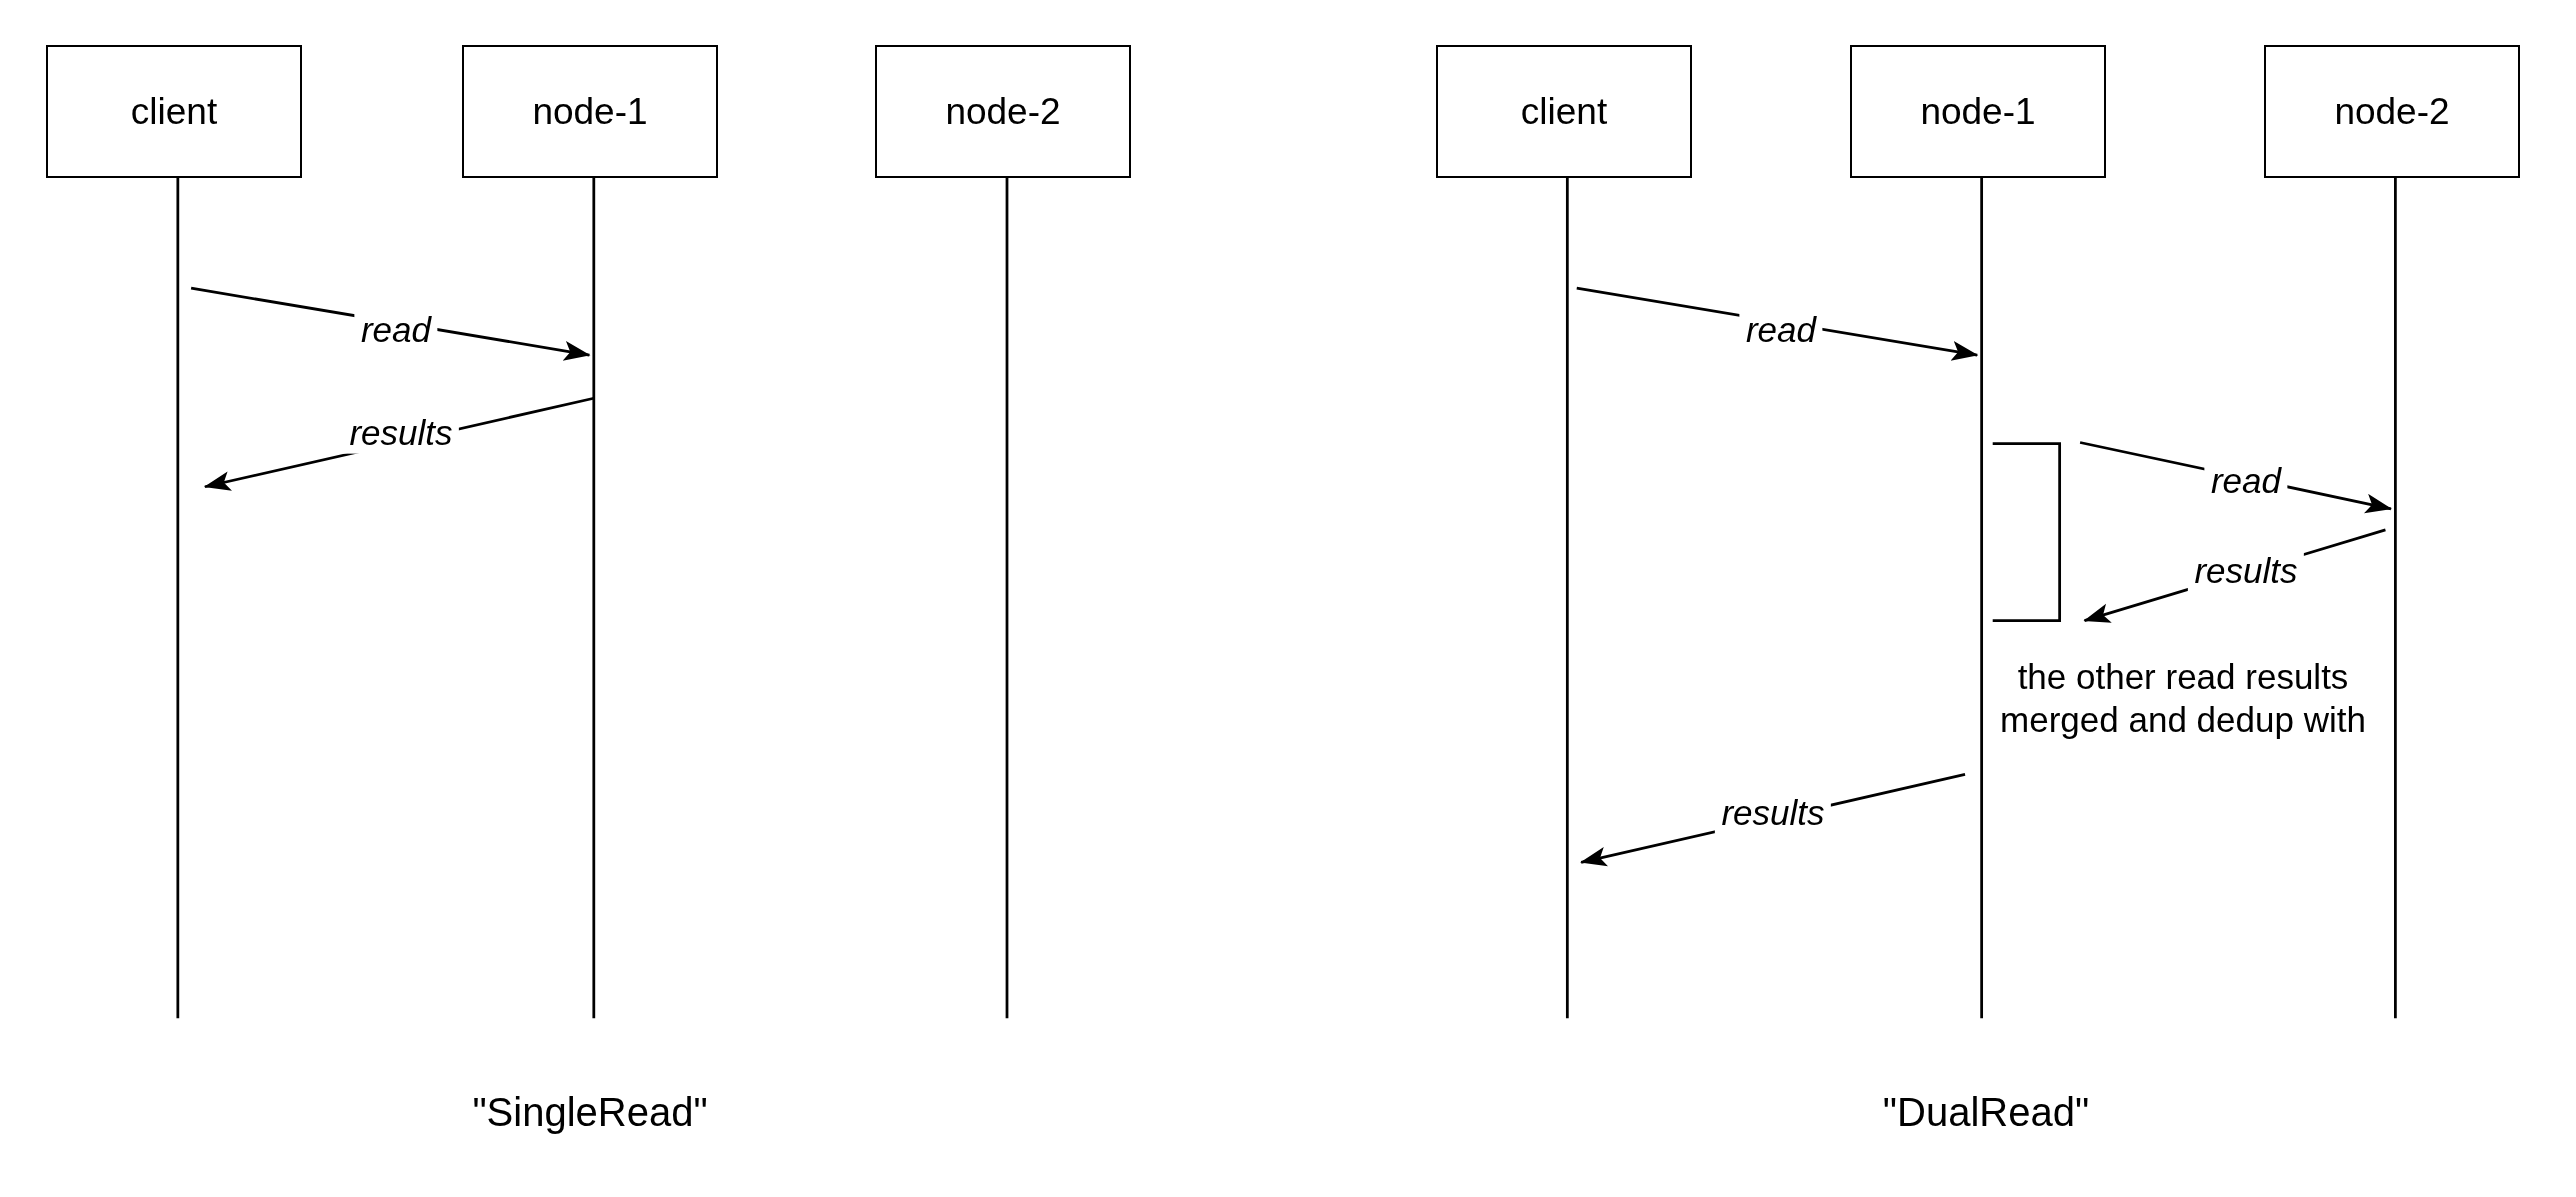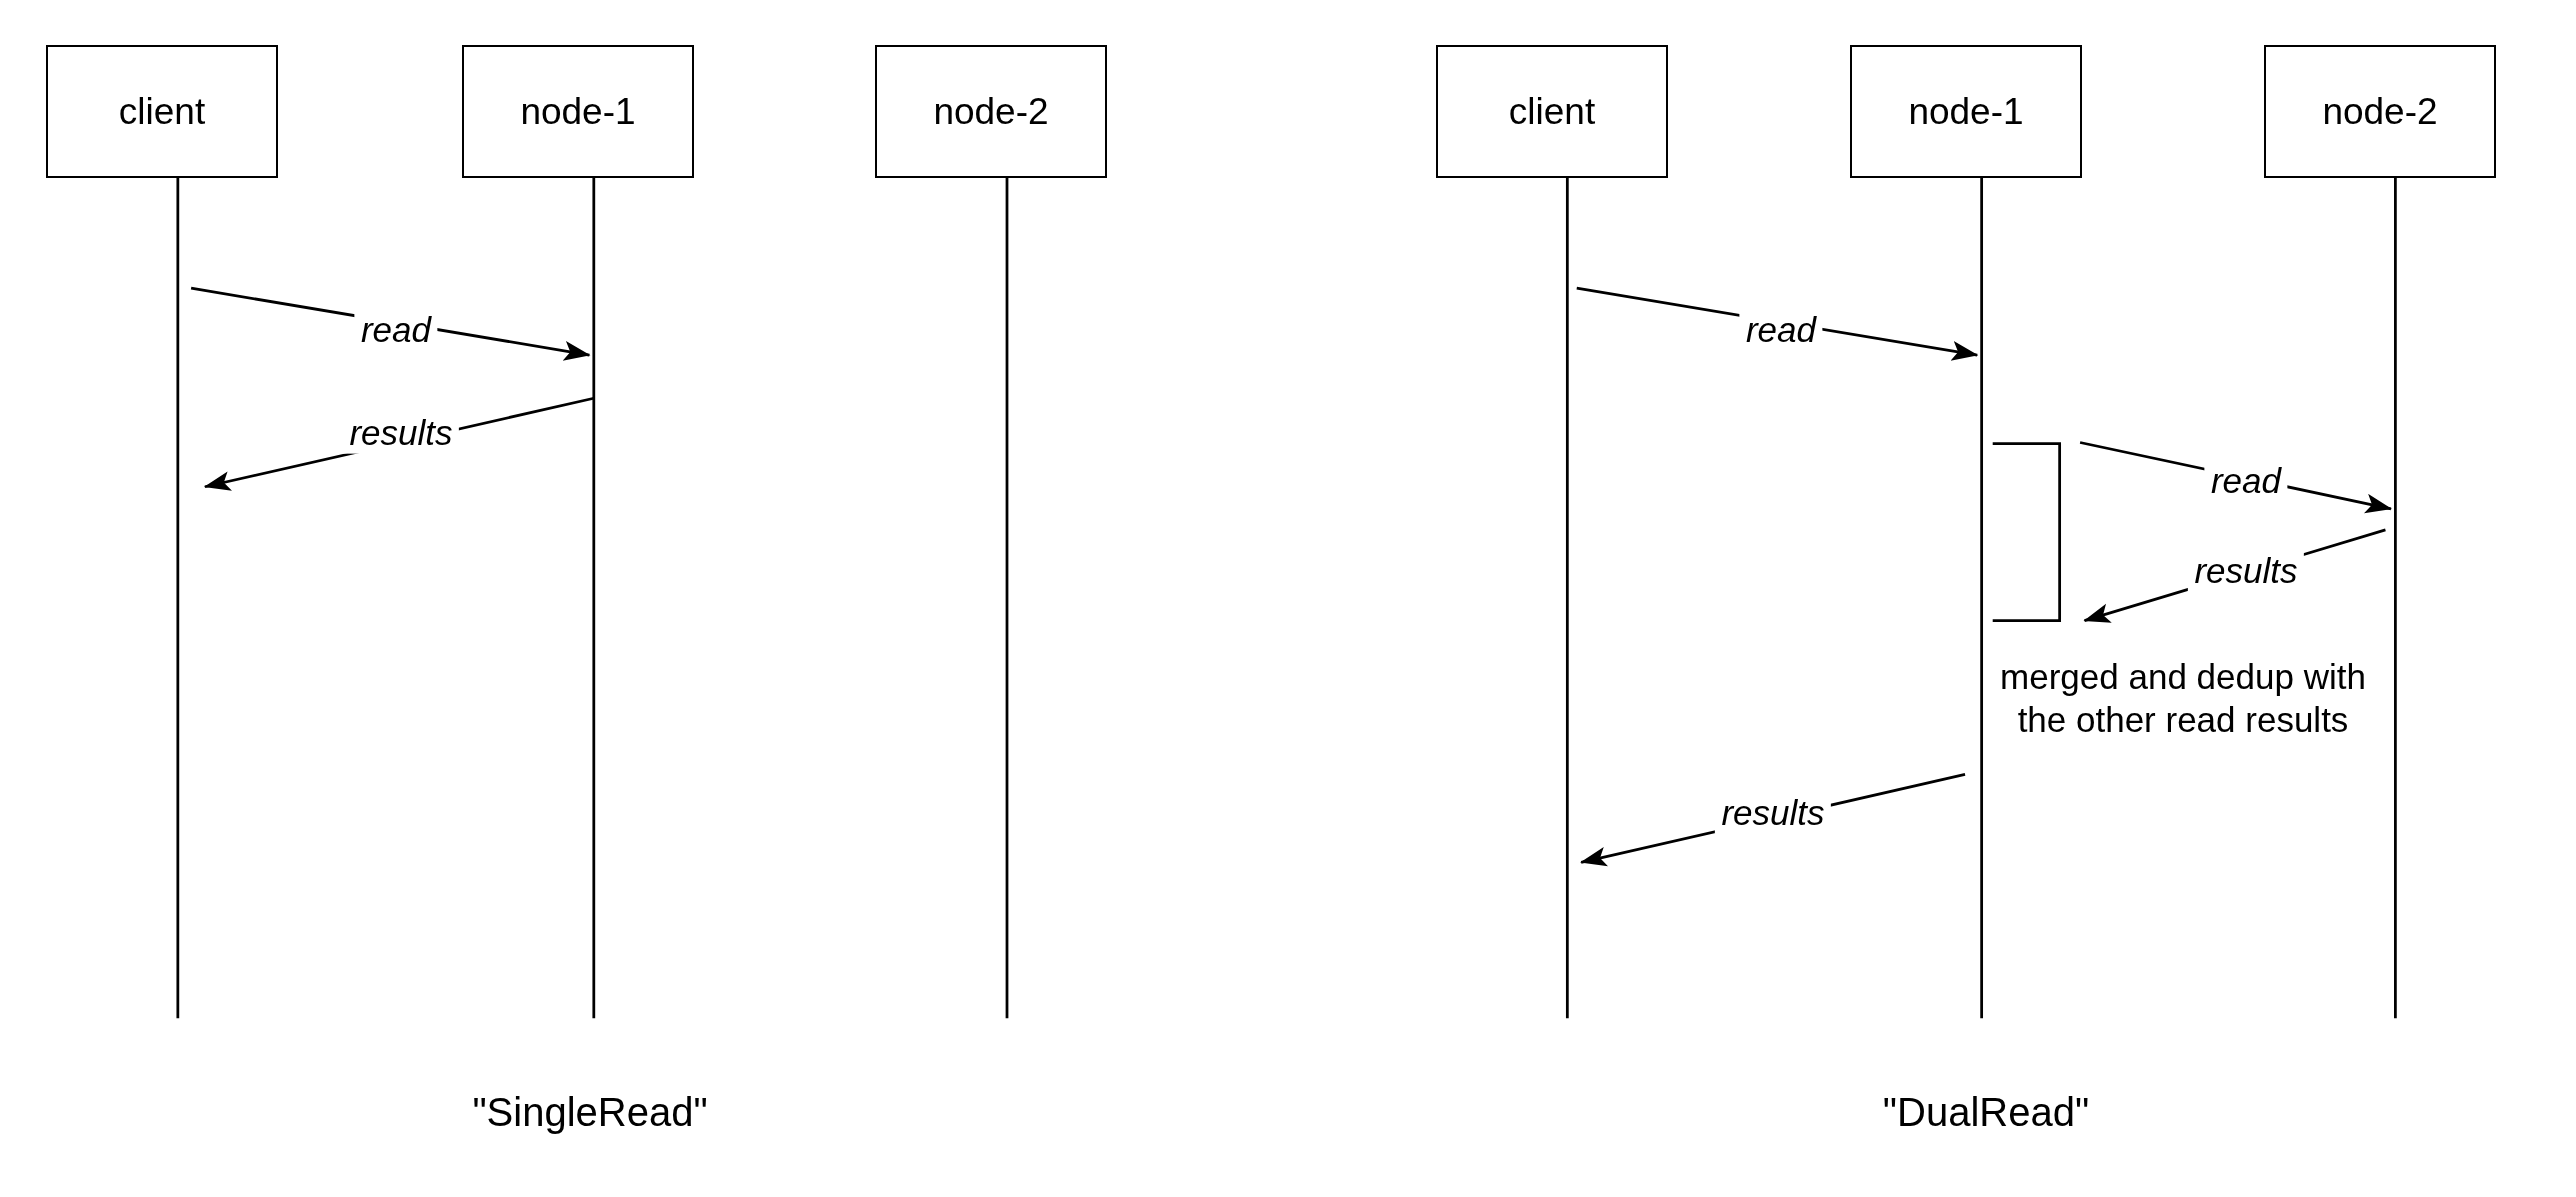--- a/index.html
+++ b/index.html
@@ -17,21 +17,21 @@
     overflow: hidden;
   }
   .connector-layer {
     position: absolute;
     left: 0;
     top: 0;
     z-index: 1;
   }
   .actor {
     position: absolute;
-    width: 232px;
+    width: 256px;
     height: 133px;
     box-sizing: border-box;
     border: 2.8px solid #000000;
     background: #ffffff;
     display: flex;
     align-items: center;
     justify-content: center;
     font-size: 37px;
     z-index: 2;
     top: 45px;
@@ -139,21 +139,21 @@
 
   <span class="msg-label lbl-l-read">read</span>
   <span class="msg-label lbl-l-results">results</span>
 
   <span class="msg-label lbl-r-read-client">read</span>
   <span class="msg-label lbl-r-read-node">read</span>
   <span class="msg-label lbl-r-results-node">results</span>
   <span class="msg-label lbl-r-results-client">results</span>
 
   <div class="note">
+    <span>the other read results</span>
     <span>merged and dedup with</span>
-    <span>the other read results</span>
   </div>
 
   <div class="caption cap-single">"SingleRead"</div>
   <div class="caption cap-dual">"DualRead"</div>
 
 </div>
 
 
 </body></html>

